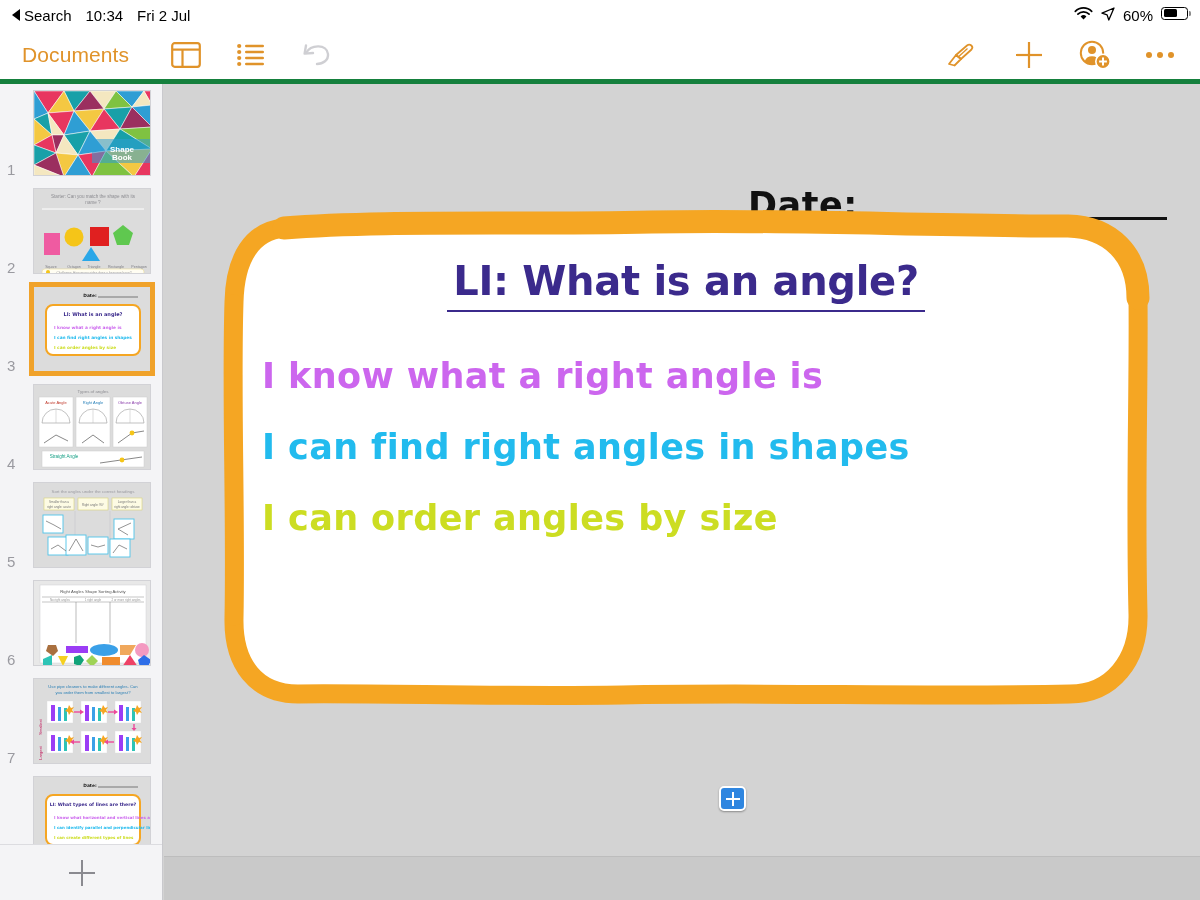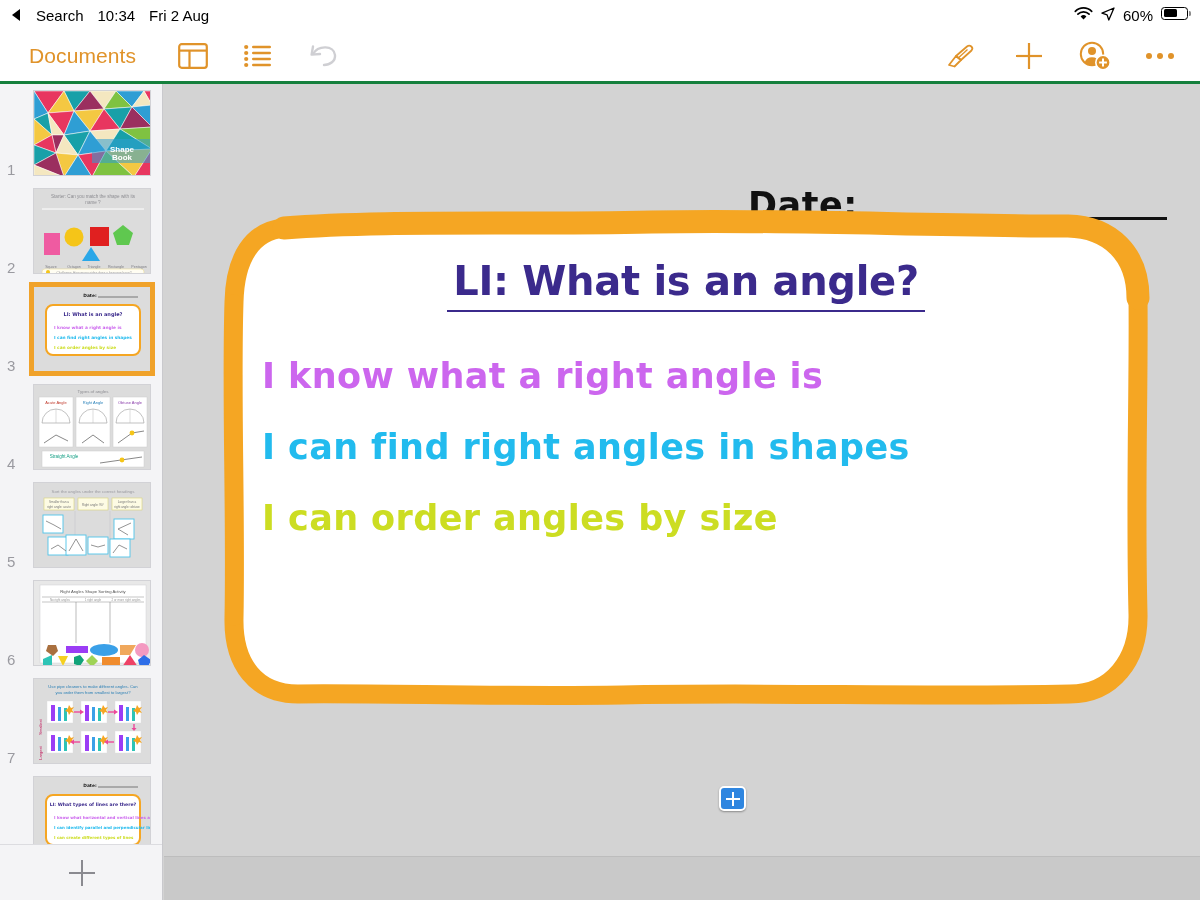--- a/index.html
+++ b/index.html
@@ -11,21 +11,21 @@
   }
   #app { position:relative; width:1200px; height:900px; background:#d3d3d3; }
 
   
   .statusbar {
     position:absolute; top:0; left:0; width:1200px; height:30px;
     background:#ffffff; display:flex; align-items:center;
     font-size:15px; color:#000; padding:0 12px;
   }
   .sb-left { display:flex; align-items:center; gap:14px; }
-  .sb-back { display:flex; align-items:center; gap:16px; font-weight:400; }
+  .sb-back { display:flex; align-items:center; gap:4px; font-weight:400; }
   .tri-left {
     width:0;height:0;border-top:6px solid transparent;border-bottom:6px solid transparent;
     border-right:8px solid #000; display:inline-block;
   }
   .sb-right {
     margin-left:auto; display:flex; align-items:flex-start; gap:8px; font-size:15px;
   }
   .wifi-ico { display:block; }
   .loc-ico { display:block; }
   .battery {
@@ -35,22 +35,21 @@
   .battery::after{
     content:"";position:absolute;right:-4px;top:3.5px;width:2px;height:5px;
     background:#000;border-radius:0 1.5px 1.5px 0;opacity:.45;
   }
   .battery .fill{ background:#000;height:100%;width:60%;border-radius:1.5px; }
 
   
   .toolbar {
     position:absolute; top:30px; left:0; width:1200px; height:54px;
     background:#ffffff; display:flex; align-items:center;
-    border-bottom:3px solid #15803d;
-    padding-left:7px;
+    border-bottom:5px solid #15803d;
   }
   .tb-docs {
     margin-left:22px; color:#e0932a; font-size:21px; letter-spacing:.1px;
   }
   .tb-icons-left { display:flex; align-items:center; gap:36px; margin-left:42px; }
   .tb-title {
     position:absolute; left:0; right:0; text-align:center;
     color:#e0932a; font-size:20px; font-weight:bold; pointer-events:none;
   }
   .tb-icons-right {
@@ -157,21 +156,21 @@
 
 <div id="app">
 
   <div class="statusbar">
     <div class="sb-left">
       <div class="sb-back">
         <span class="tri-left"></span>
         <span>Search</span>
       </div>
       <span>10:34</span>
-      <span>Fri 2 Aug</span>
+      <span>Fri 2 Jul</span>
     </div>
     <div class="sb-right">
       <span class="wifi-ico">
         <svg width="19" height="14" viewBox="0 0 19 14">
           <path d="M9.5 12.6 L6.6 9.4 a4.3 4.3 0 0 1 5.8 0 Z" fill="#000"></path>
           <path d="M3.9 7.1 a8 8 0 0 1 11.2 0" stroke="#000" stroke-width="1.7" fill="none" stroke-linecap="round"></path>
           <path d="M1.3 4.3 a11.7 11.7 0 0 1 16.4 0" stroke="#000" stroke-width="1.7" fill="none" stroke-linecap="round"></path>
         </svg>
       </span>
       <span class="loc-ico">

